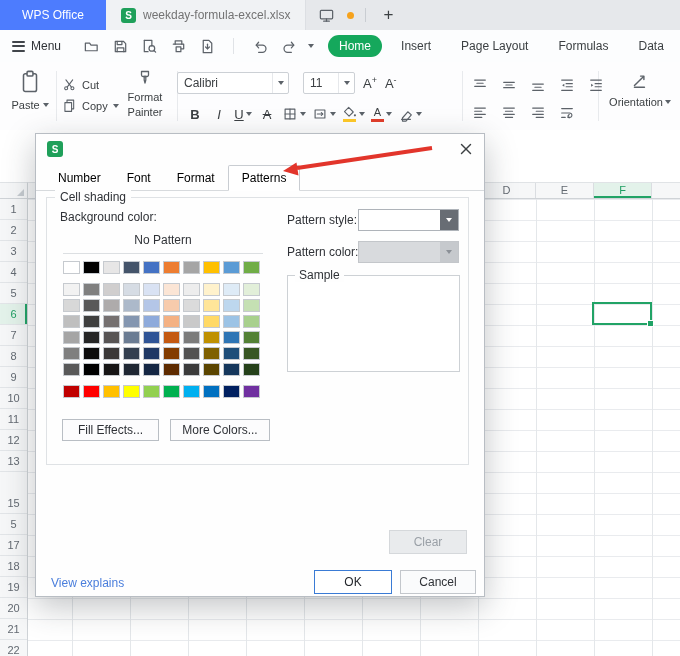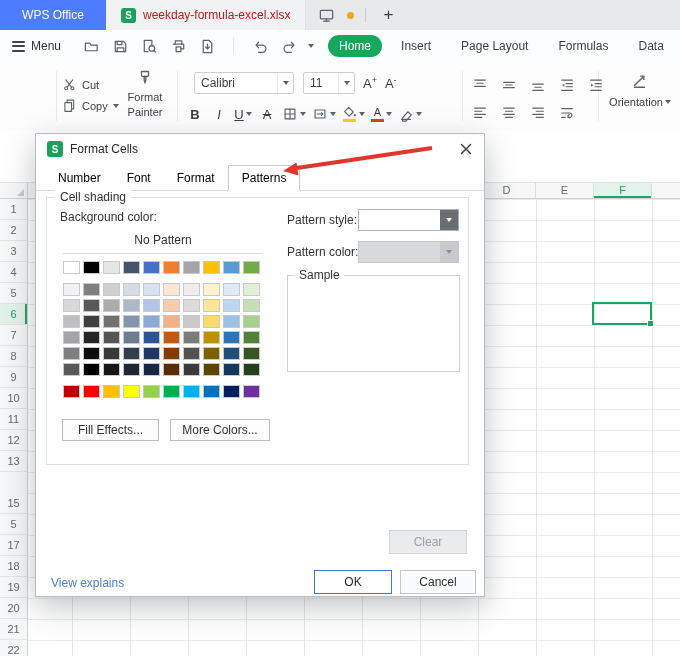--- a/index.html
+++ b/index.html
@@ -4,21 +4,21 @@
 <style>
   html,body{margin:0;padding:0}
   #app{position:relative;width:680px;height:656px;overflow:hidden;background:#fff;
        font-family:"Liberation Sans","DejaVu Sans",sans-serif;font-size:12px;color:#333}
 
   
   .titlebar{position:absolute;top:0;left:0;right:0;height:30px;background:#e6e8eb;display:flex;align-items:stretch}
   .wps-tab{width:106px;background:var(--wps-blue,#4D7CFE);color:#fff;display:flex;align-items:center;justify-content:center;font-size:12px}
   .doc-tab{display:flex;align-items:center;gap:7px;padding:0 15px;background:#f0f2f4;border-right:1px solid #dcdfe3}
   .s-badge{width:15px;height:15px;border-radius:3px;background:var(--doc-icon-green,#1FA05A);color:#fff;font-weight:bold;font-size:10px;display:flex;align-items:center;justify-content:center}
-  .doc-title{color:#b91c1c;white-space:nowrap}
+  .doc-title{color:#737373;white-space:nowrap}
   .tb-actions{display:flex;align-items:center;gap:11px;padding:0 10px}
   .dot{width:7px;height:7px;border-radius:50%;background:var(--modified-dot-orange,#F6A21C)}
   .tb-sep{width:1px;height:14px;background:#c9cdd2}
   .newtab{font-size:17px;color:#3c4043;padding:0 6px;display:flex;align-items:center}
 
   
   .menubar{position:absolute;top:30px;left:0;right:0;height:32px;background:#fcfdfe;display:flex;align-items:center}
   .menu-btn{display:flex;align-items:center;gap:6px;padding:0 8px 0 12px;color:#2f3237}
   .bars{width:13px;display:flex;flex-direction:column;gap:2.5px}
   .bars i{height:2px;background:#41454b;display:block;border-radius:1px}
@@ -35,21 +35,21 @@
   .ribbon{position:absolute;top:62px;left:0;right:0;height:68px;background:#fdfdfe;border-bottom:1px solid #e3e6e9;font-size:11px;color:#3c4043}
   .rsep{position:absolute;top:9px;bottom:9px;width:1px;background:#e8eaed}
   .paste-group{position:absolute;left:8px;top:7px;width:44px;text-align:center}
   .paste-label{margin-top:2px;display:flex;align-items:center;justify-content:center;gap:3px}
   .cutcopy{position:absolute;left:62px;top:12px}
   .cc-row{display:flex;align-items:center;gap:5px;height:21px}
   .fp-group{position:absolute;left:118px;top:7px;width:54px;text-align:center;line-height:1.3}
   .combo{position:absolute;height:22px;border:1px solid #ccd0d5;background:#fff;border-radius:2px;display:flex;align-items:center;box-sizing:border-box}
   .combo .val{flex:1;padding:0 6px;font-size:12px;text-align:left;overflow:hidden;white-space:nowrap}
   .combo .dd{width:15px;align-self:stretch;display:flex;align-items:center;justify-content:center;border-left:1px solid #e6e8eb}
-  .font-combo{left:194px;top:10px;width:100px}
+  .font-combo{left:177px;top:10px;width:112px}
   .size-combo{left:303px;top:10px;width:52px}
   .fontsize-btns{position:absolute;left:363px;top:10px;display:flex;gap:8px;align-items:center;height:22px;font-size:13px}
   .fontsize-btns sup{font-size:9px}
   .fmt-row{position:absolute;left:186px;top:40px;display:flex;align-items:center;gap:6px;height:24px}
   .fbtn{min-width:18px;height:22px;display:flex;align-items:center;justify-content:center;gap:2px;font-size:13px}
   .bold{font-weight:bold}.ital{font-style:italic}.undl{text-decoration:underline}.strik{text-decoration:line-through}
   .stack{display:flex;flex-direction:column;align-items:center;gap:1px}
   .cbar{width:13px;height:3px}
   .ag-row{position:absolute;display:flex;gap:9px;align-items:center}
   .orient-group{position:absolute;left:604px;top:8px;width:72px;text-align:center}
@@ -204,20 +204,30 @@
         <span class="mtab">Data</span>
       </div>
   </div>
 
   <div class="ribbon">
     <div class="rsep" style="left:56px"></div>
     <div class="rsep" style="left:177px"></div>
     <div class="rsep" style="left:462px"></div>
     <div class="rsep" style="left:598px"></div>
 
+    <div class="paste-group">
+      <svg class="ic" width="24" height="26" viewBox="0 0 20 22">
+          <rect x="4.5" y="4" width="11" height="15" rx="1.5"></rect>
+          <rect x="7.5" y="2" width="5" height="4" rx="1" fill="#fdfdfe"></rect>
+        </svg>
+      <div class="paste-label">
+          <span>Paste</span>
+          <span class="caret"></span>
+        </div>
+    </div>
 
     <div class="cutcopy">
       <div class="cc-row">
         <svg class="ic" width="15" height="15" viewBox="0 0 18 18">
             <circle cx="5" cy="13.5" r="1.8"></circle>
             <circle cx="12.5" cy="13.5" r="1.8"></circle>
             <line x1="6.2" y1="12.2" x2="12.8" y2="3.5"></line>
             <line x1="11.3" y1="12.2" x2="4.7" y2="3.5"></line>
           </svg>
         <span>Cut</span>
@@ -427,21 +437,20 @@
         <div class="rowh" style="top: 399px;">20</div>
         <div class="rowh" style="top: 420px;">21</div>
         <div class="rowh" style="top: 441px;">22</div>
       </div>
     <div class="grid"></div>
     <div class="sel-cell"></div>
   </div>
 
   <div class="dialog">
     <div class="dlg-s">S</div>
-    <div class="dlg-title">Format Cells</div>
     <div class="dlg-close">
       <svg class="ic" width="14" height="14" viewBox="0 0 14 14" style="stroke:#3c4043;stroke-width:1.4">
           <line x1="2.5" y1="2.5" x2="11.5" y2="11.5"></line>
           <line x1="11.5" y1="2.5" x2="2.5" y2="11.5"></line>
         </svg>
     </div>
     <div class="dlg-tabs" id="dialog-tabs">
         <span class="dtab">Number</span>
         <span class="dtab">Font</span>
         <span class="dtab">Format</span>

